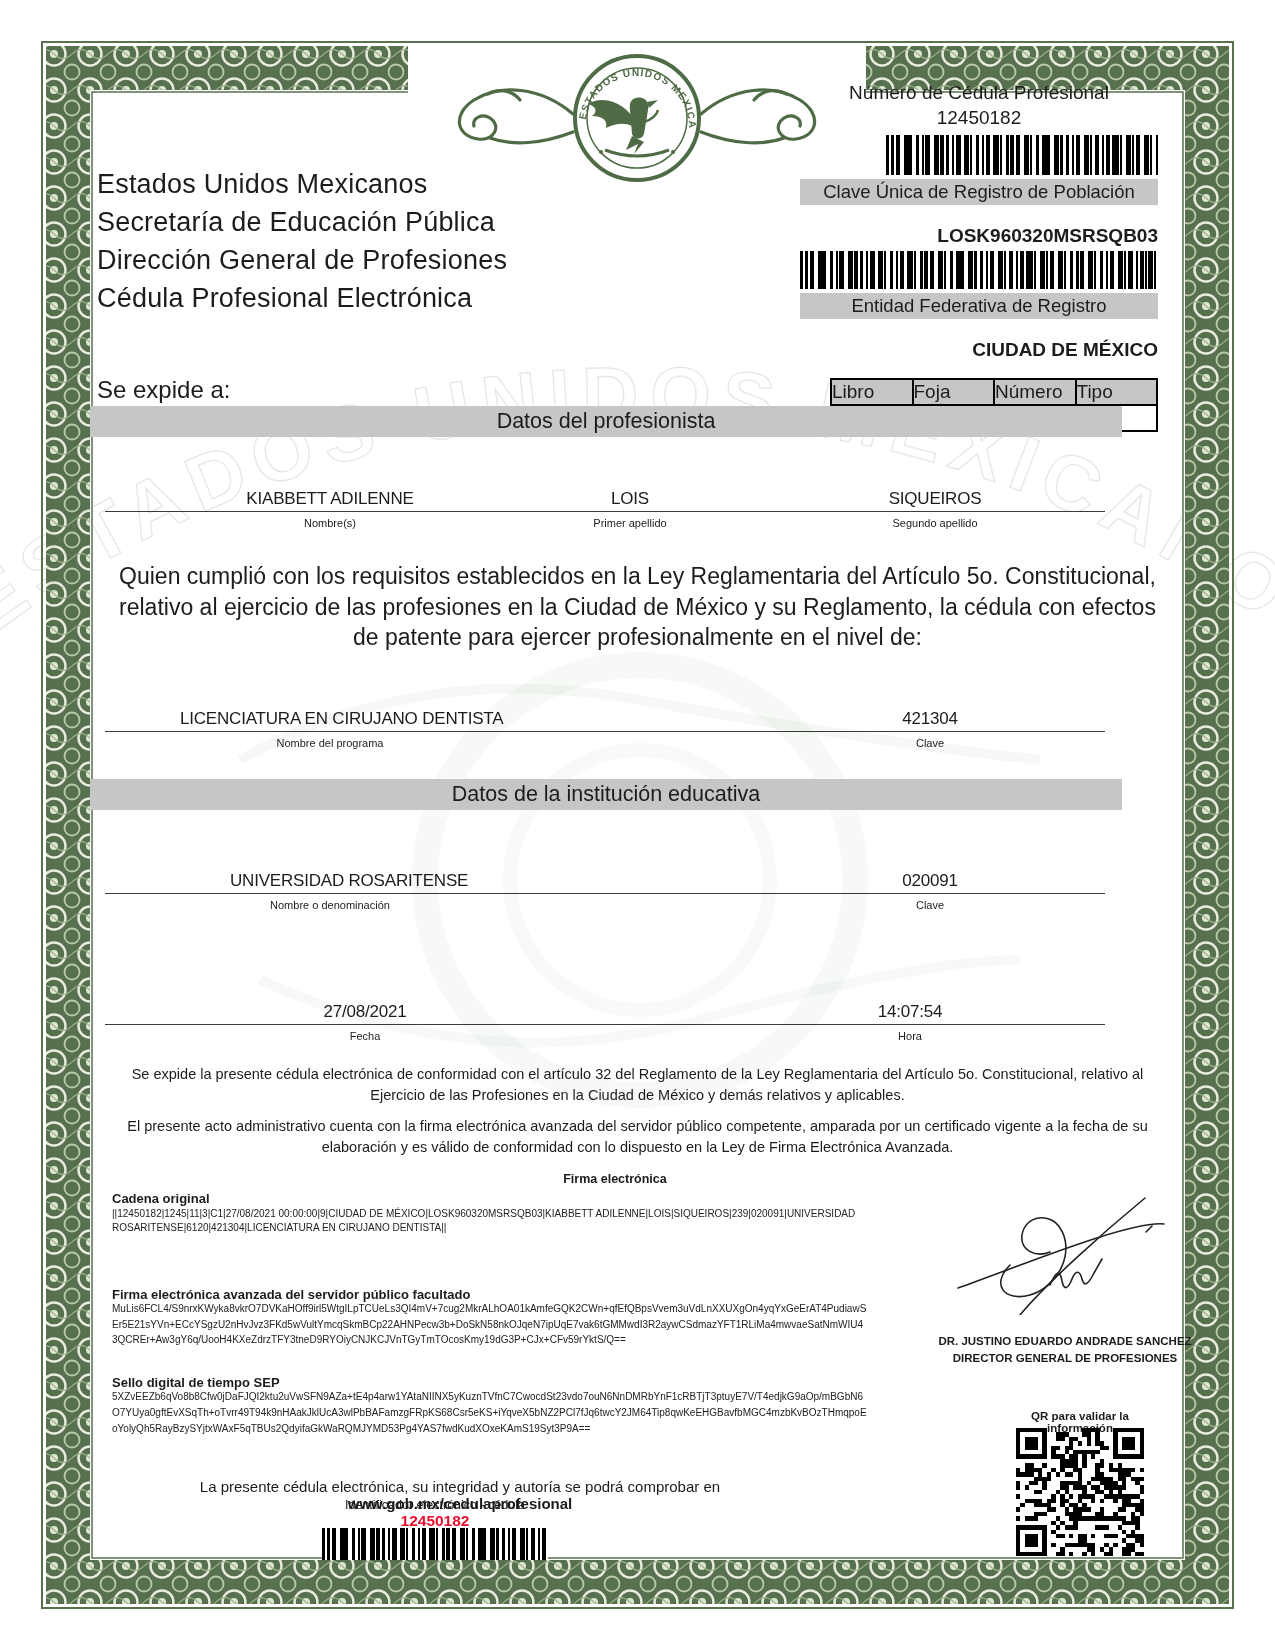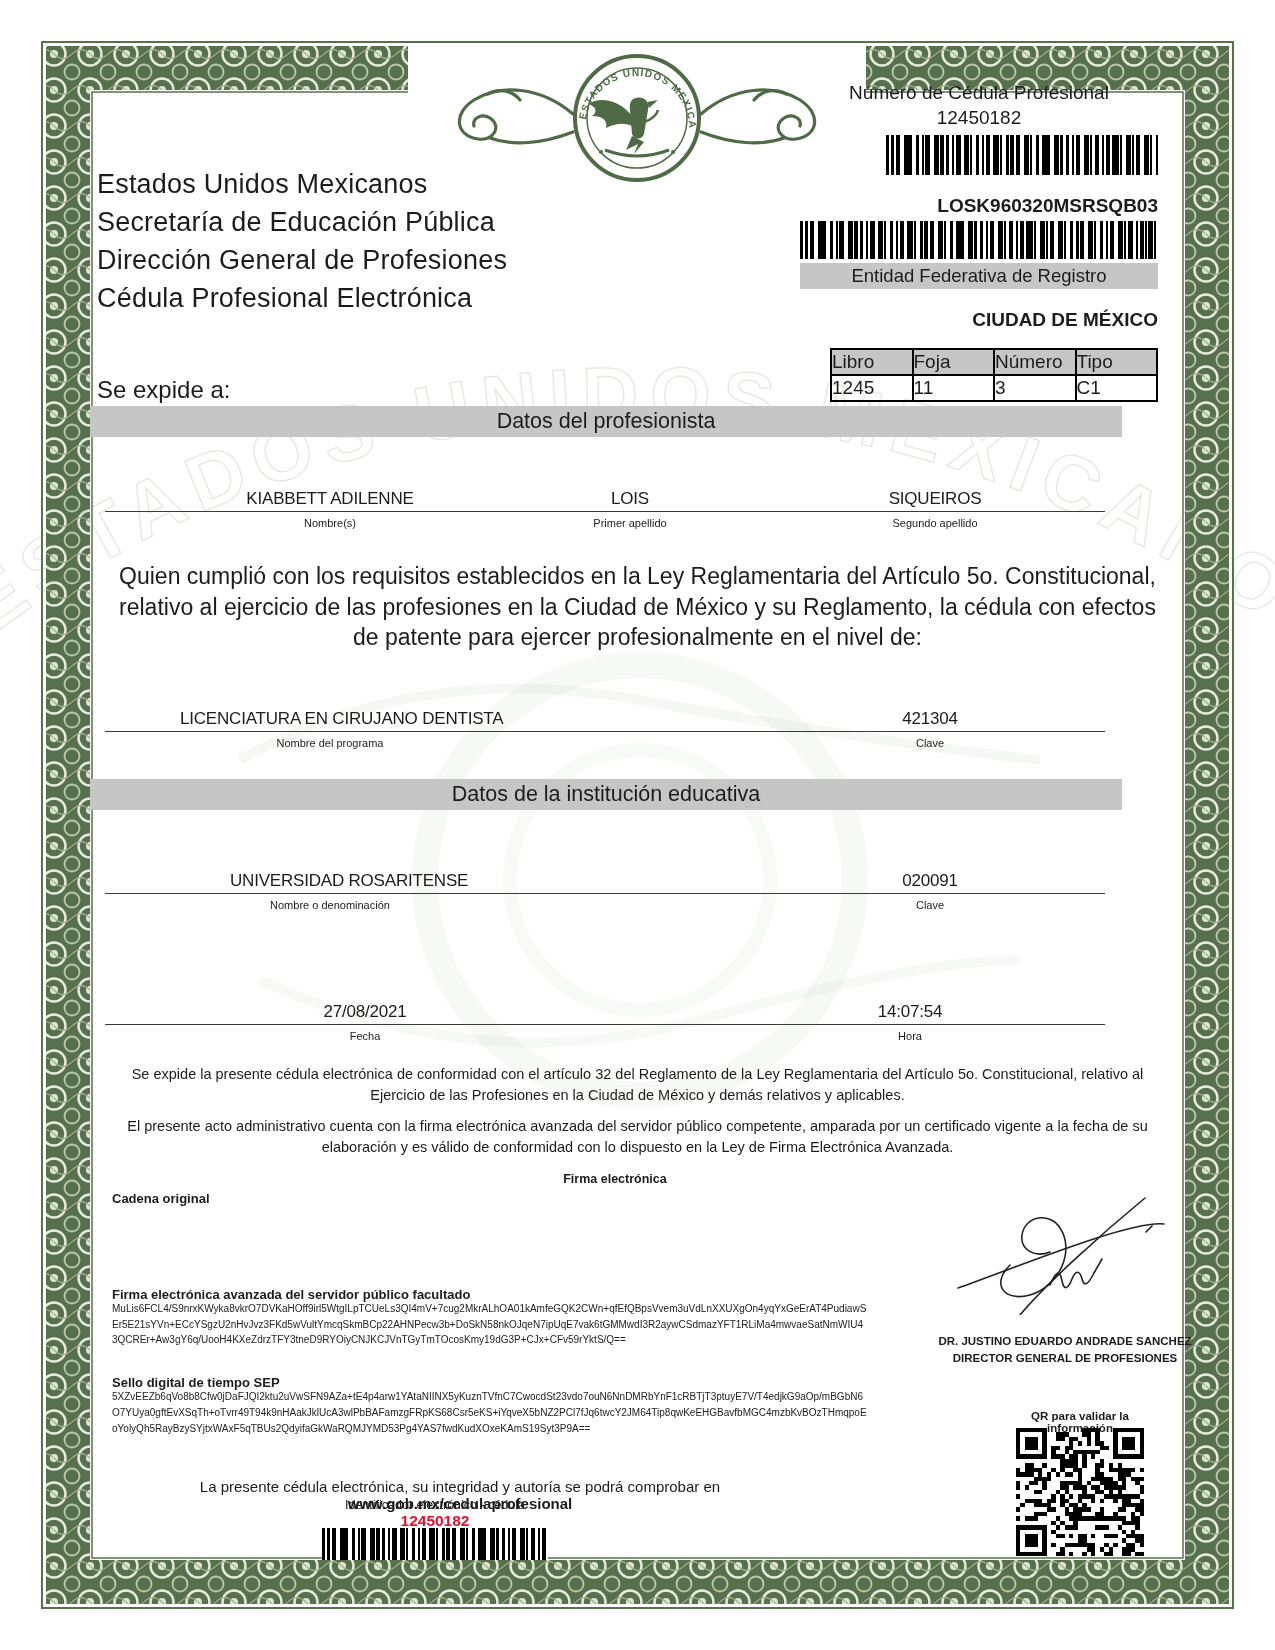--- a/index.html
+++ b/index.html
@@ -115,20 +115,21 @@
     <div class="agency-line">Dirección General de Profesiones</div>
     <div class="agency-line">Cédula Profesional Electrónica</div>
   </div>
 
   <div class="abs issued" style="left:97px;top:376px">Se expide a:</div>
 
   <div class="abs regcol">
     <div class="reglabel">Número de Cédula Profesional</div>
     <div class="regval">12450182</div>
     <div class="barcode bc1"></div>
+    <div class="graybar-sm">Clave Única de Registro de Población</div>
     <div class="regbold">LOSK960320MSRSQB03</div>
     <div class="barcode bc2"></div>
     <div class="graybar-sm">Entidad Federativa de Registro</div>
     <div class="regbold">CIUDAD DE MÉXICO</div>
     <table class="regtable">
       <tbody>
           <tr>
         <th>Libro</th>
         <th>Foja</th>
         <th>Número</th>
@@ -176,20 +177,21 @@
   <div class="abs rule" style="left:105px;top:1024px;width:1000px"></div>
   <span class="abs flab center" style="left:265px;top:1030px;width:200px">Fecha</span>
   <span class="abs flab center" style="left:810px;top:1030px;width:200px">Hora</span>
 
   <div class="abs legal" style="left:115px;top:1064px;width:1045px">Se expide la presente cédula electrónica de conformidad con el artículo 32 del Reglamento de la Ley Reglamentaria del Artículo 5o. Constitucional, relativo al Ejercicio de las Profesiones en la Ciudad de México y demás relativos y aplicables.</div>
   <div class="abs legal" style="left:115px;top:1116px;width:1045px">El presente acto administrativo cuenta con la firma electrónica avanzada del servidor público competente, amparada por un certificado vigente a la fecha de su elaboración y es válido de conformidad con lo dispuesto en la Ley de Firma Electrónica Avanzada.</div>
 
   <div class="abs center bold" style="left:115px;top:1172px;width:1000px;font-size:12.5px">Firma electrónica</div>
 
   <div class="abs tinyhead" style="left:112px;top:1191px">Cadena original</div>
+  <div class="abs tinytxt" style="left:112px;top:1207px;width:750px;line-height:13.5px">||12450182|1245|11|3|C1|27/08/2021 00:00:00|9|CIUDAD DE MÉXICO|LOSK960320MSRSQB03|KIABBETT ADILENNE|LOIS|SIQUEIROS|239|020091|UNIVERSIDAD ROSARITENSE|6120|421304|LICENCIATURA EN CIRUJANO DENTISTA||</div>
 
   <svg class="abs" style="left:950px;top:1190px" width="220" height="125" viewBox="0 0 220 125">
     <g fill="none" stroke="#222" stroke-width="1.6" stroke-linecap="round">
       <path d="M8 98 C60 80 180 30 214 34"></path>
       <path d="M70 125 C95 95 150 45 195 8"></path>
       <path d="M60 75 C40 95 55 112 80 105 C110 96 125 60 110 38 C100 22 75 25 72 45 C70 60 85 68 100 62"></path>
       <path d="M100 95 c6 -14 10 -16 12 -4 c2 10 6 8 10 -2 c4 -10 8 -8 10 0 c2 8 6 6 12 -6 l8 -14"></path>
       <path d="M196 42 l6 -6"></path>
     </g>
   </svg>

